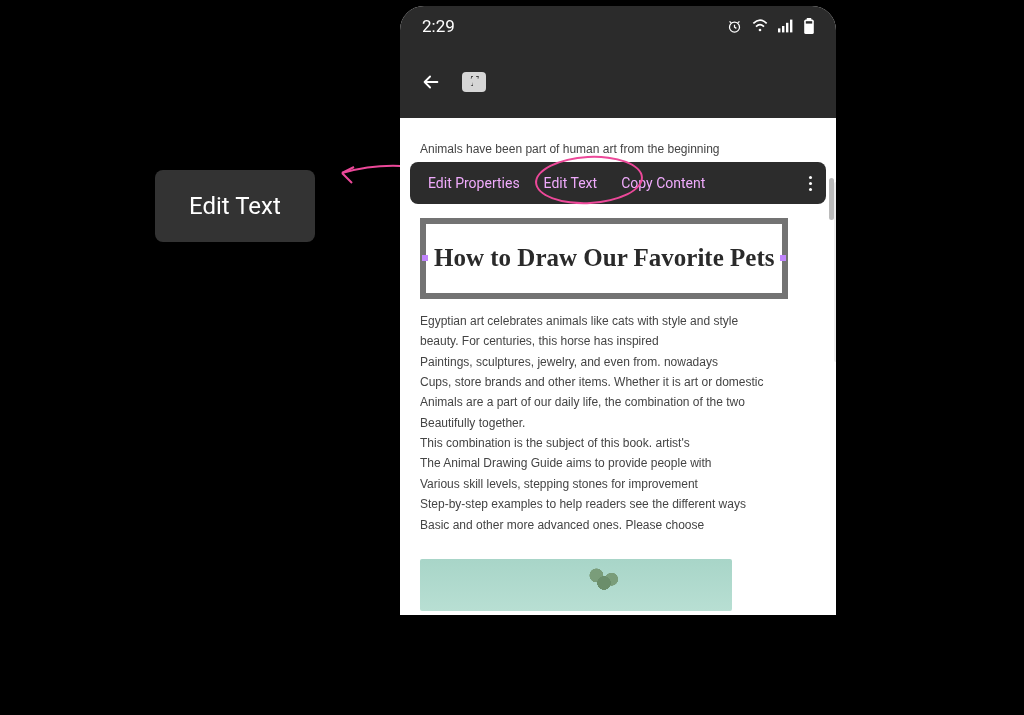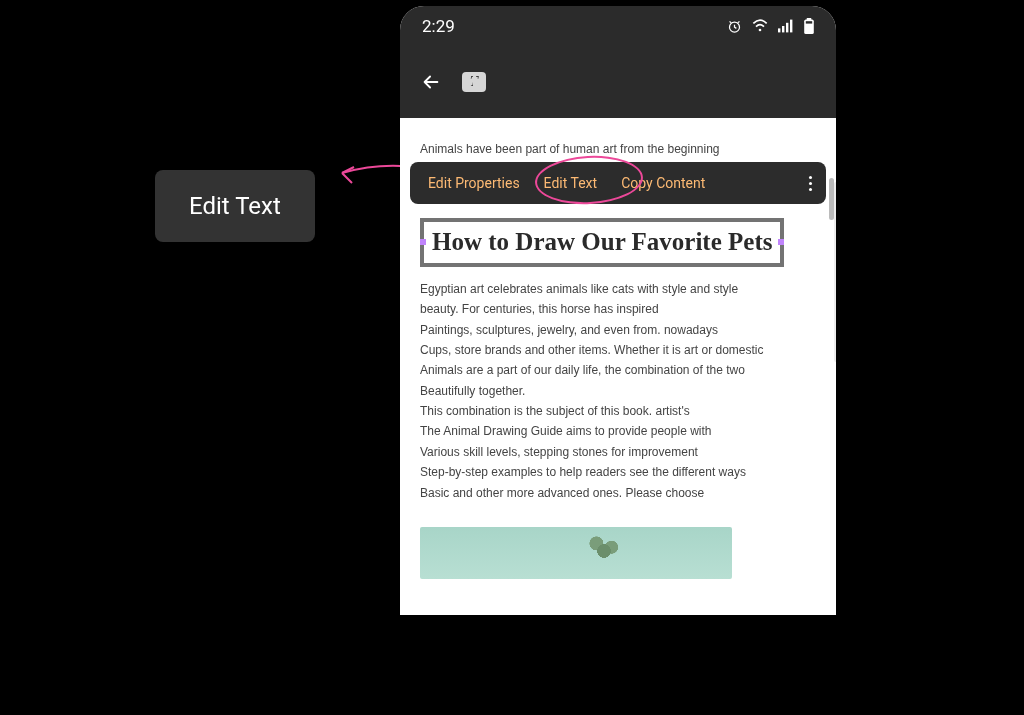--- a/index.html
+++ b/index.html
@@ -109,21 +109,21 @@
     .context-toolbar {
       background: #2c2c2c;
       border-radius: 8px;
       display: flex;
       align-items: center;
       height: 42px;
       margin: 0 -10px 14px -10px;
       padding: 0 6px;
     }
     .toolbar-item {
-      color: #fdba74;
+      color: #f0abfc;
       font-size: 14px;
       padding: 0 12px;
       cursor: pointer;
       white-space: nowrap;
     }
     .toolbar-more {
       color: #fff;
       padding: 0 8px;
       cursor: pointer;
       display: flex;
@@ -143,22 +143,22 @@
       border: 2px solid #ec4899;
       border-radius: 50%;
       width: 108px;
       height: 48px;
       left: 135px;
       top: 38px;
       pointer-events: none;
       transform: rotate(-3deg);
     }
     .heading-box {
-      border: 4px solid #737373;
-      padding: 6px 8px;
+      border: 6px solid #737373;
+      padding: 20px 8px;
       margin-bottom: 12px;
       position: relative;
       display: inline-block;
     }
     .heading-box::before, .heading-box::after {
       content: '';
       position: absolute;
       width: 6px;
       height: 6px;
       background: #c084fc;

